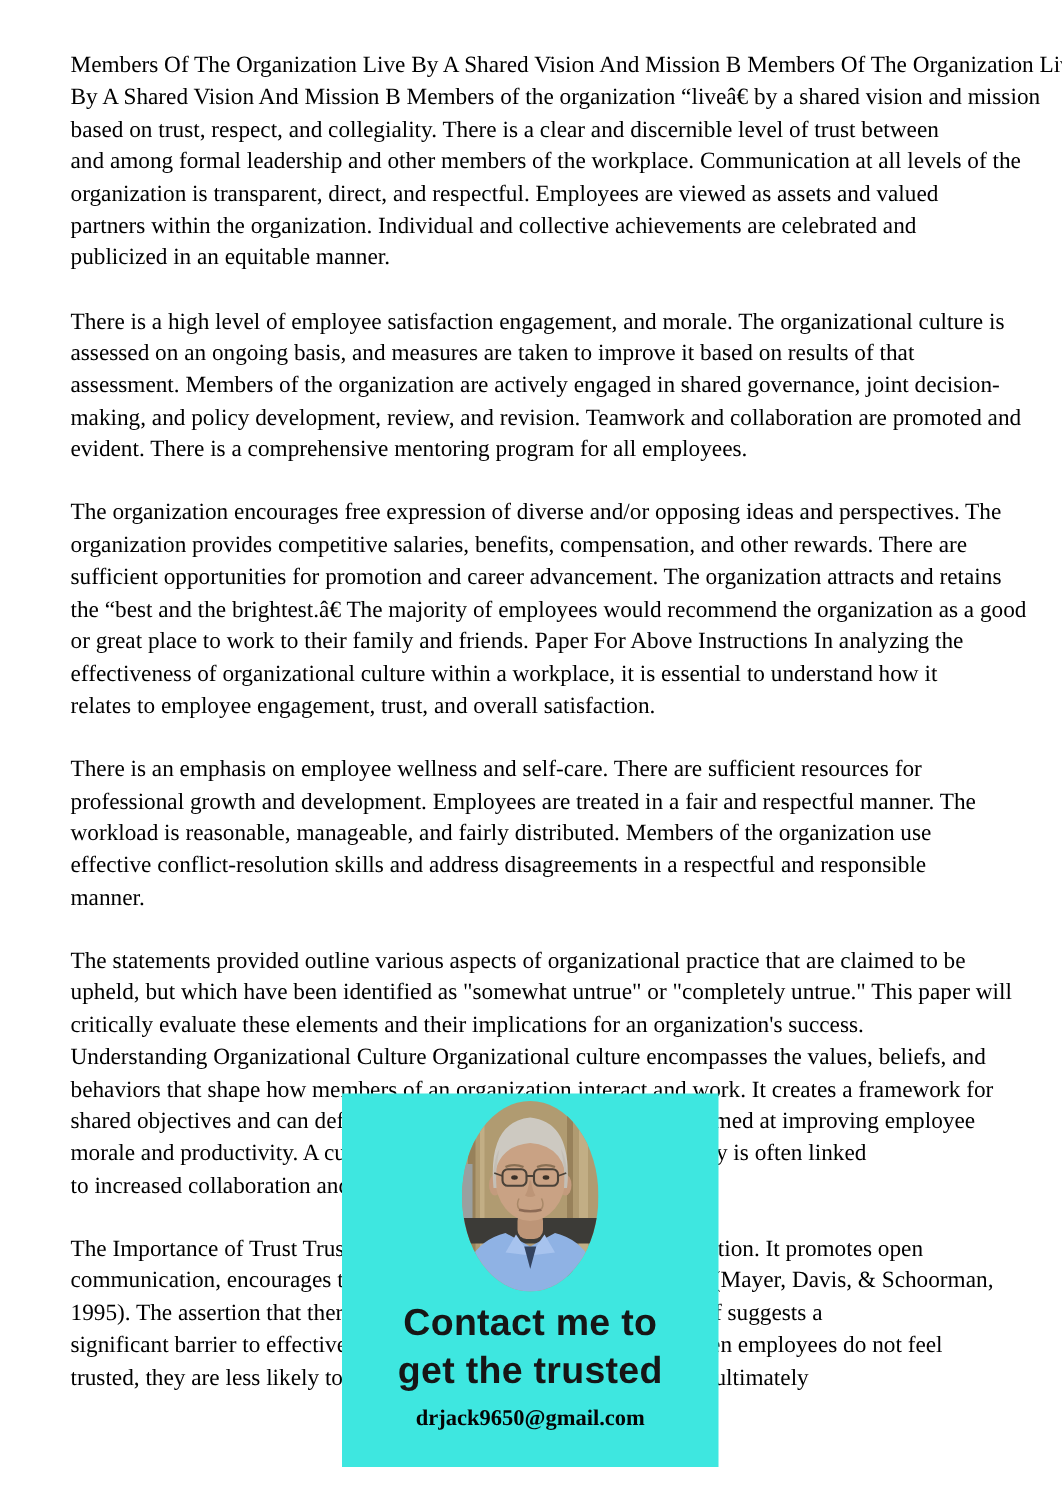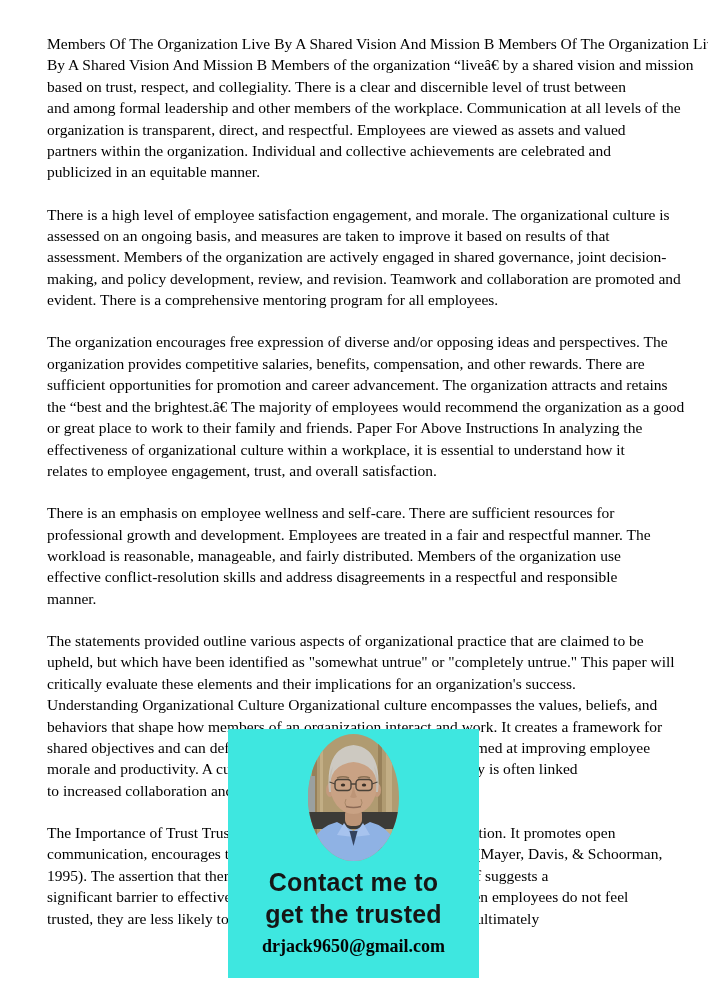--- a/index.html
+++ b/index.html
@@ -45,21 +45,21 @@
     font-size:25px;
     line-height:32px;
     color:#161616;
     white-space:pre-line;
     letter-spacing:0.2px;
   }
   .email{
     margin-top:4px;
     font-family:"Liberation Serif","DejaVu Serif",serif;
     font-weight:700;
-    font-size:18px;
+    font-size:15px;
     line-height:24px;
     color:#040404;
   }
 </style>
 </head>
 <body>
 
 <div class="doc">
   <p>Members Of The Organization Live By A Shared Vision And Mission B Members Of The Organization Live
 By A Shared Vision And Mission B Members of the organization “liveâ€ by a shared vision and mission

